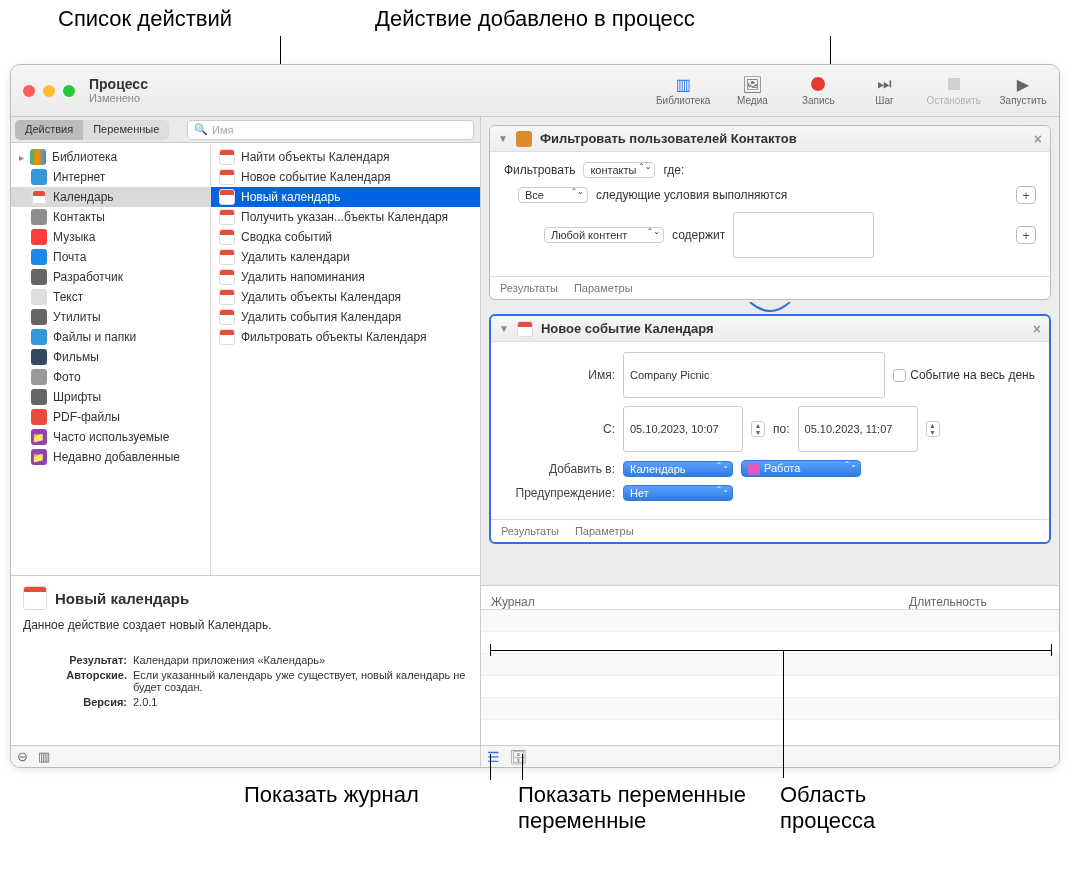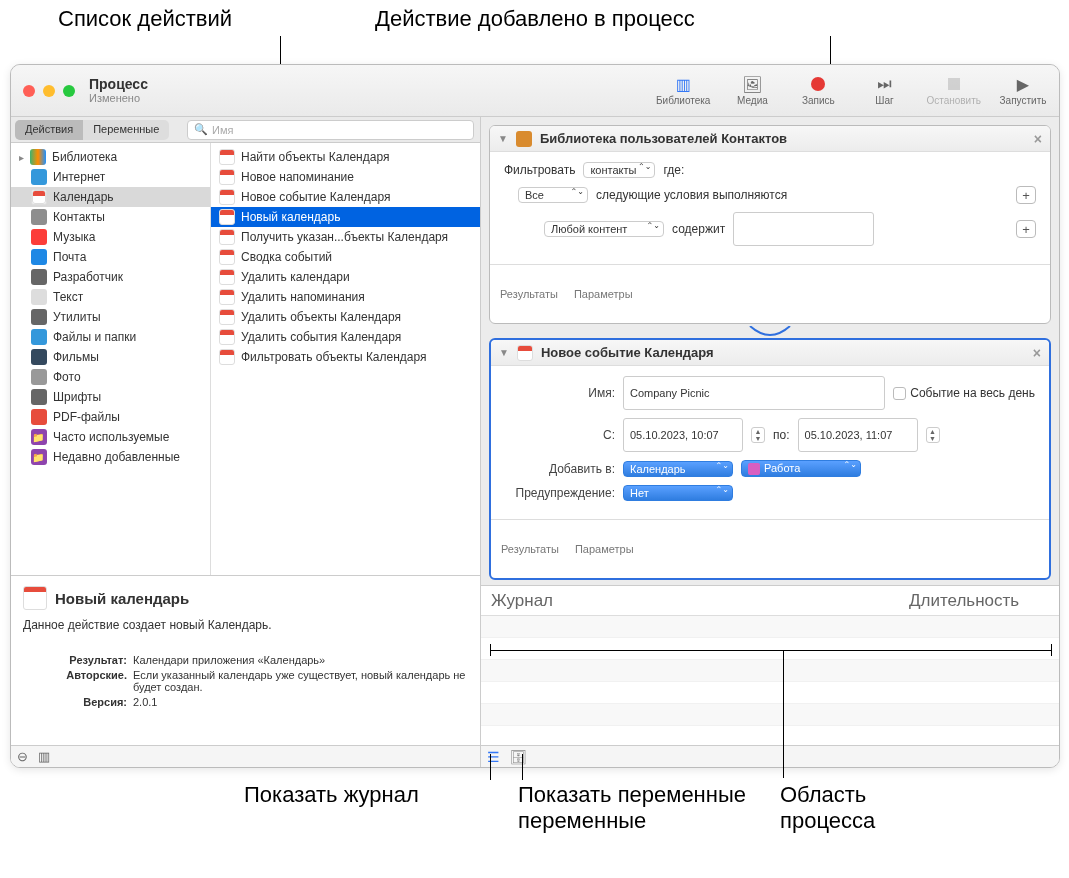--- a/index.html
+++ b/index.html
@@ -50,29 +50,29 @@
 .ac-head { height:26px; background:linear-gradient(#f7f7f7,#ececec); border-bottom:1px solid #ddd; display:flex; align-items:center; padding:0 8px; gap:8px; border-radius:5px 5px 0 0; font-weight:600; font-size:13px; }
 .ac-head .disclose { font-size:10px; color:#888; }
 .ac-head .ac-ico { width:16px;height:16px;border-radius:3px; }
 .ac-head .close { margin-left:auto; color:#999; font-size:14px; cursor:pointer; }
 .ac-body { padding:10px 14px; font-size:12px; }
 .ac-body .frow { display:flex; align-items:center; gap:8px; margin-bottom:8px; }
 .ac-body .frow .flabel { width:110px; text-align:right; color:#444; }
 .select-like { background:#fff; border:1px solid #ccc; border-radius:4px; padding:1px 18px 1px 6px; font-size:11px; position:relative; min-width:60px; }
 .select-like.blue { background:linear-gradient(#5aa0ff,#2f7de0); color:#fff; border-color:#2f7de0; }
 .select-like::after { content:"⌃⌄"; position:absolute; right:3px; top:0; font-size:8px; line-height:8px; color:inherit; }
-.input-like { background:#fff; border:1px solid #ccc; border-radius:3px; padding:10px 6px; font-size:11px; flex:1; min-width:40px; }
+.input-like { background:#fff; border:1px solid #ccc; border-radius:3px; padding:16px 6px; font-size:11px; flex:1; min-width:40px; }
 .stepper { width:14px; font-size:7px; line-height:7px; color:#666; display:flex; flex-direction:column; border:1px solid #ccc; border-radius:3px; }
 .stepper span { text-align:center; }
 .plus-btn { width:20px; height:18px; border:1px solid #bbb; border-radius:4px; display:flex; align-items:center; justify-content:center; font-size:13px; color:#555; background:#fff; cursor:pointer; }
-.ac-foot { border-top:1px solid #ddd; padding:23px 10px; font-size:11px; color:#777; display:flex; gap:16px; }
+.ac-foot { border-top:1px solid #ddd; padding:5px 10px; font-size:11px; color:#777; display:flex; gap:16px; }
 .connector { height:14px; display:flex; justify-content:center; margin:-2px 0; }
 .connector svg { width:60px; height:14px; }
 .log-pane { height:160px; border-top:1px solid #ccc; background:#fff; display:flex; flex-direction:column; }
-.log-head { height:30px; display:flex; border-bottom:1px solid #ddd; font-size:17px; color:#666; align-items:center; }
+.log-head { height:24px; display:flex; border-bottom:1px solid #ddd; font-size:12px; color:#666; align-items:flex-end; }
 .log-head .c1 { flex:1; padding-left:10px; }
 .log-head .c2 { width:150px; }
 .log-rows { flex:1; overflow-y:auto; }
 .log-rows .r { height:22px; border-bottom:1px solid #f1f1f1; }
 .log-rows .r:nth-child(odd){ background:#f8f8f8; }
 .rb-strip { height:22px; border-top:1px solid #ccc; background:#f5f5f5; display:flex; align-items:center; padding:0 6px; gap:10px; font-size:14px; color:#4a6; }
 .chk { width:13px;height:13px;border:1px solid #bbb;border-radius:3px;display:inline-block;vertical-align:middle;margin-right:4px;background:#fff; }
 .color-dot { width:12px;height:12px;border-radius:2px;display:inline-block;vertical-align:middle;margin-right:4px; }
 </style>
 </head>
@@ -211,24 +211,20 @@
               <span>Недавно добавленные</span>
             </div>
         </div>
         <div class="actions-list" id="actions-list">
             <div class="a">
               <span class="cal-ico"></span>
               <span>Найти объекты Календаря</span>
             </div>
             <div class="a">
               <span class="cal-ico"></span>
-              <span>Новое напоминание</span>
-            </div>
-            <div class="a">
-              <span class="cal-ico"></span>
               <span>Новое событие Календаря</span>
             </div>
             <div class="a sel">
               <span class="cal-ico"></span>
               <span>Новый календарь</span>
             </div>
             <div class="a">
               <span class="cal-ico"></span>
               <span>Получить указан...бъекты Календаря</span>
             </div>
@@ -283,21 +279,21 @@
       </div>
     </div>
 
     <div class="rightpane">
       <div class="workflow-scroll">
 
         <div class="action-card">
           <div class="ac-head">
             <span class="disclose">▼</span>
             <span class="ac-ico" style="background:#d98b2e"></span>
-            <span>Библиотека пользователей Контактов</span>
+            <span>Фильтровать пользователей Контактов</span>
             <span class="close">×</span>
           </div>
           <div class="ac-body">
             <div class="frow" style="justify-content:flex-start">
               <span>Фильтровать</span>
               <span class="select-like">контакты</span>
               <span>где:</span>
             </div>
             <div class="frow" style="margin-left:14px">
               <span class="select-like" style="min-width:70px">Все</span>

